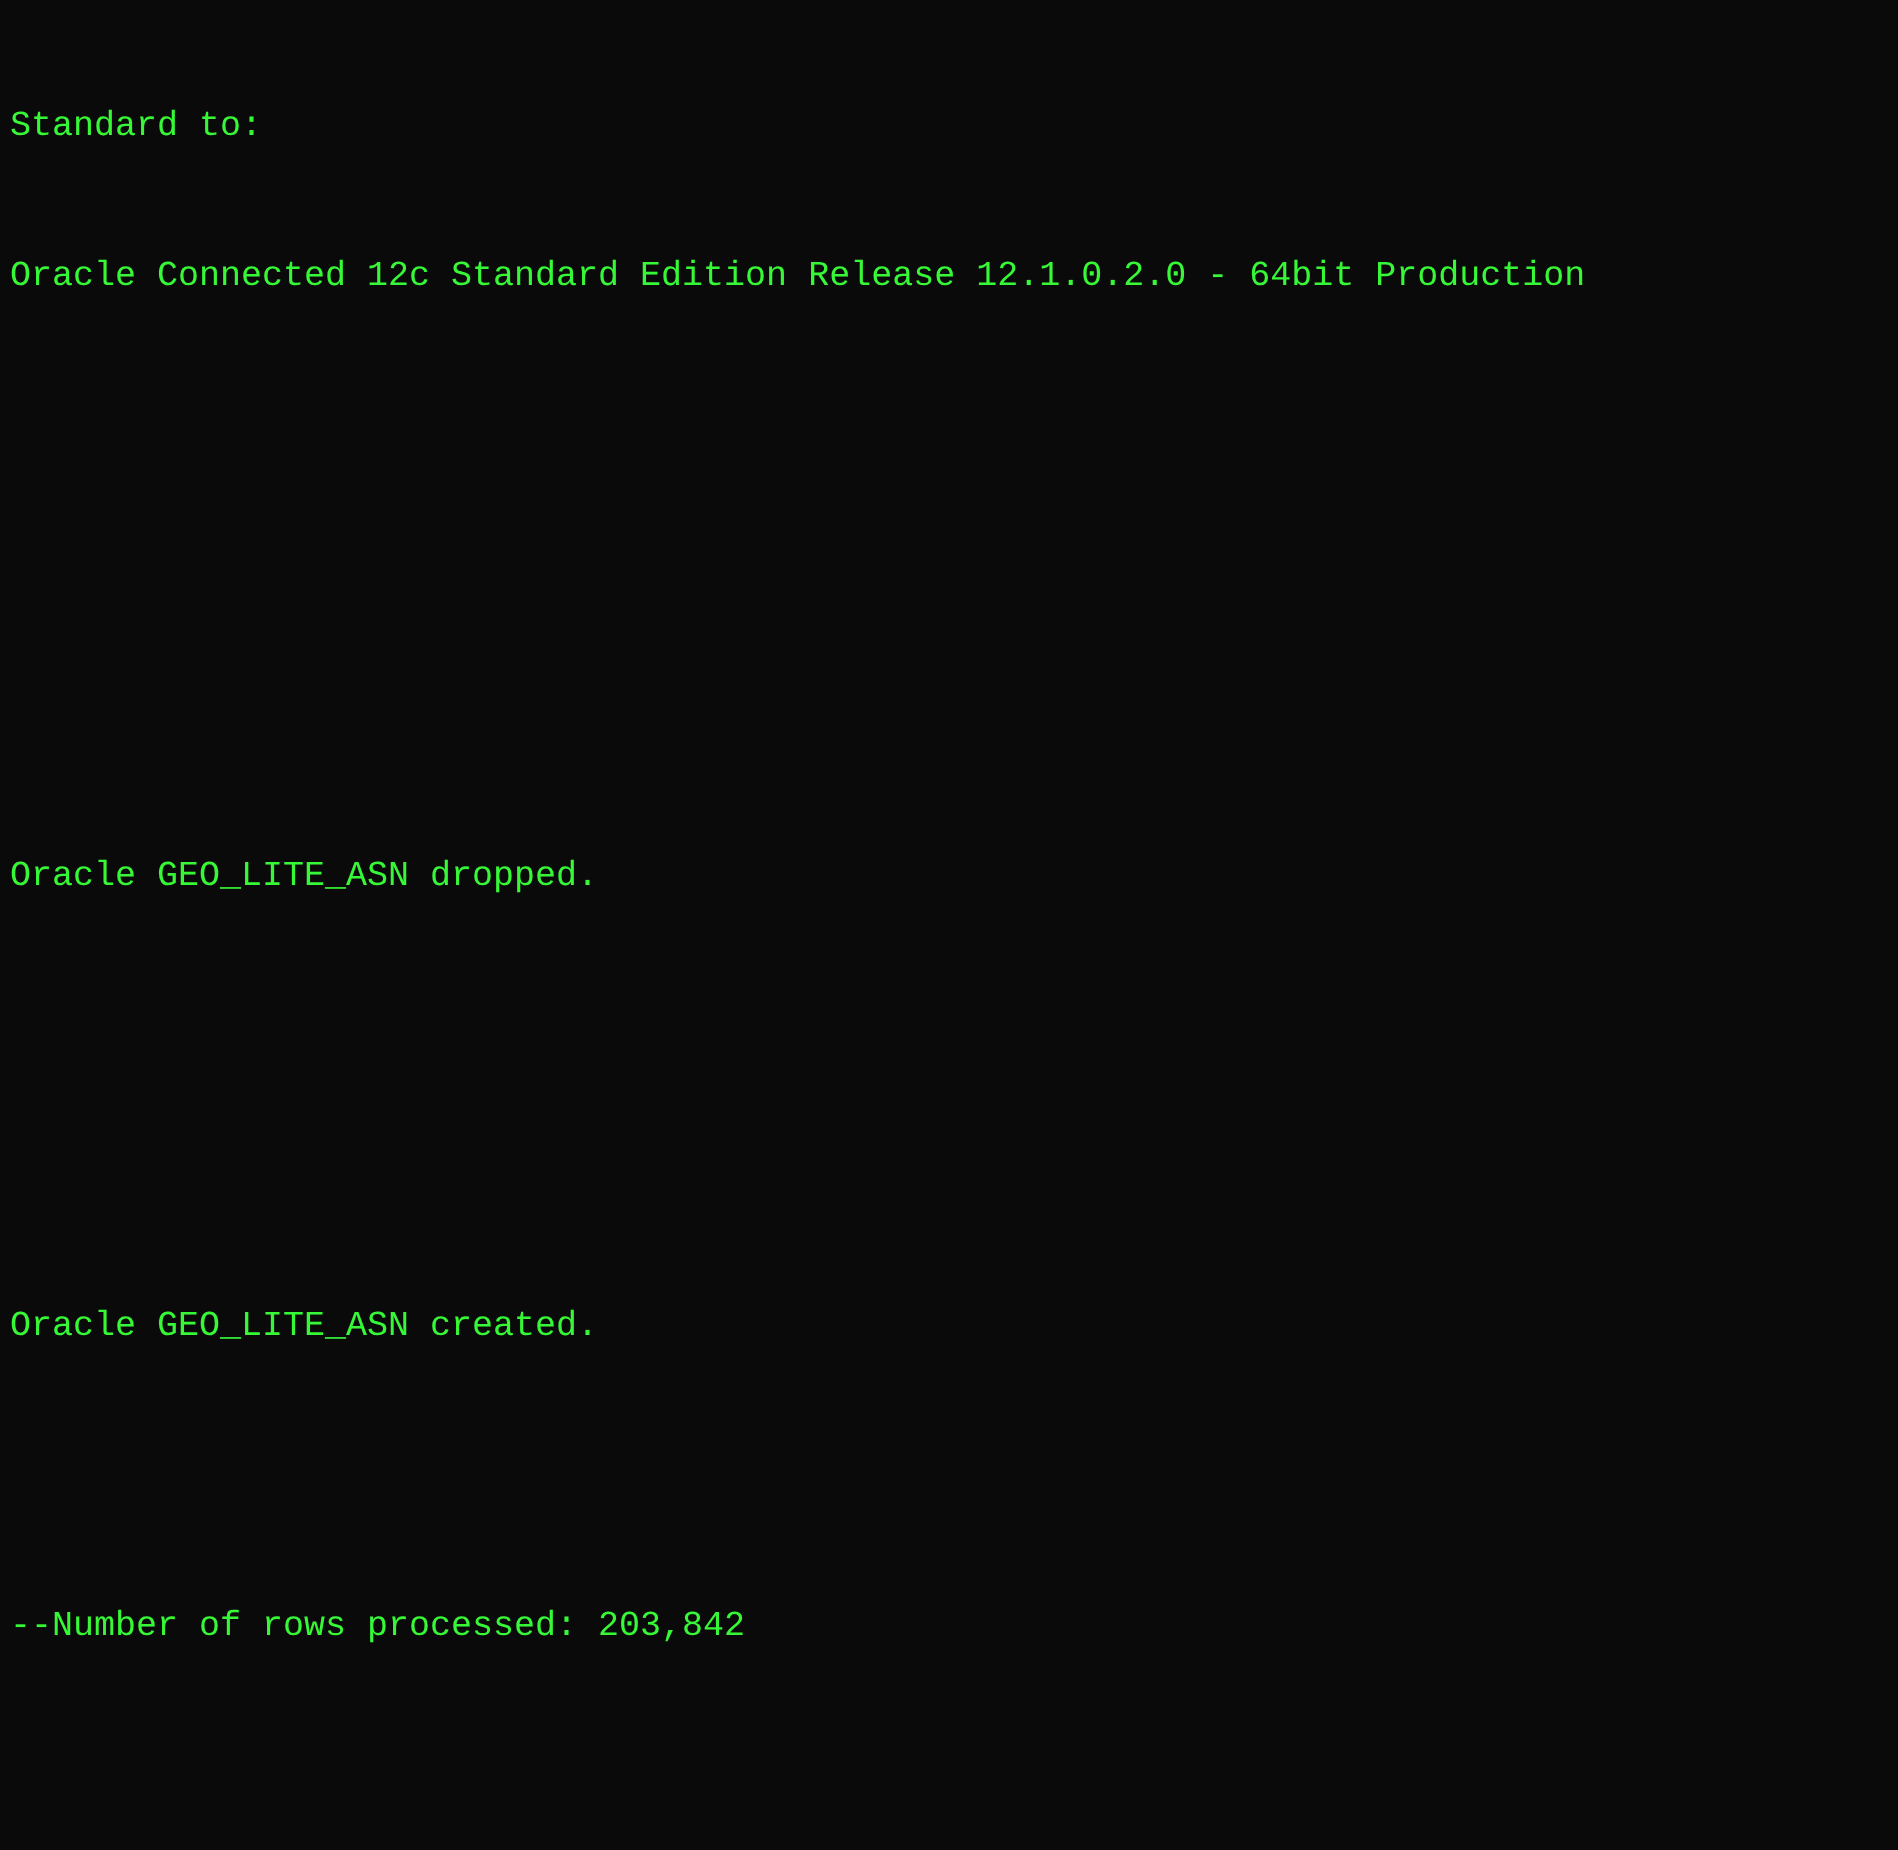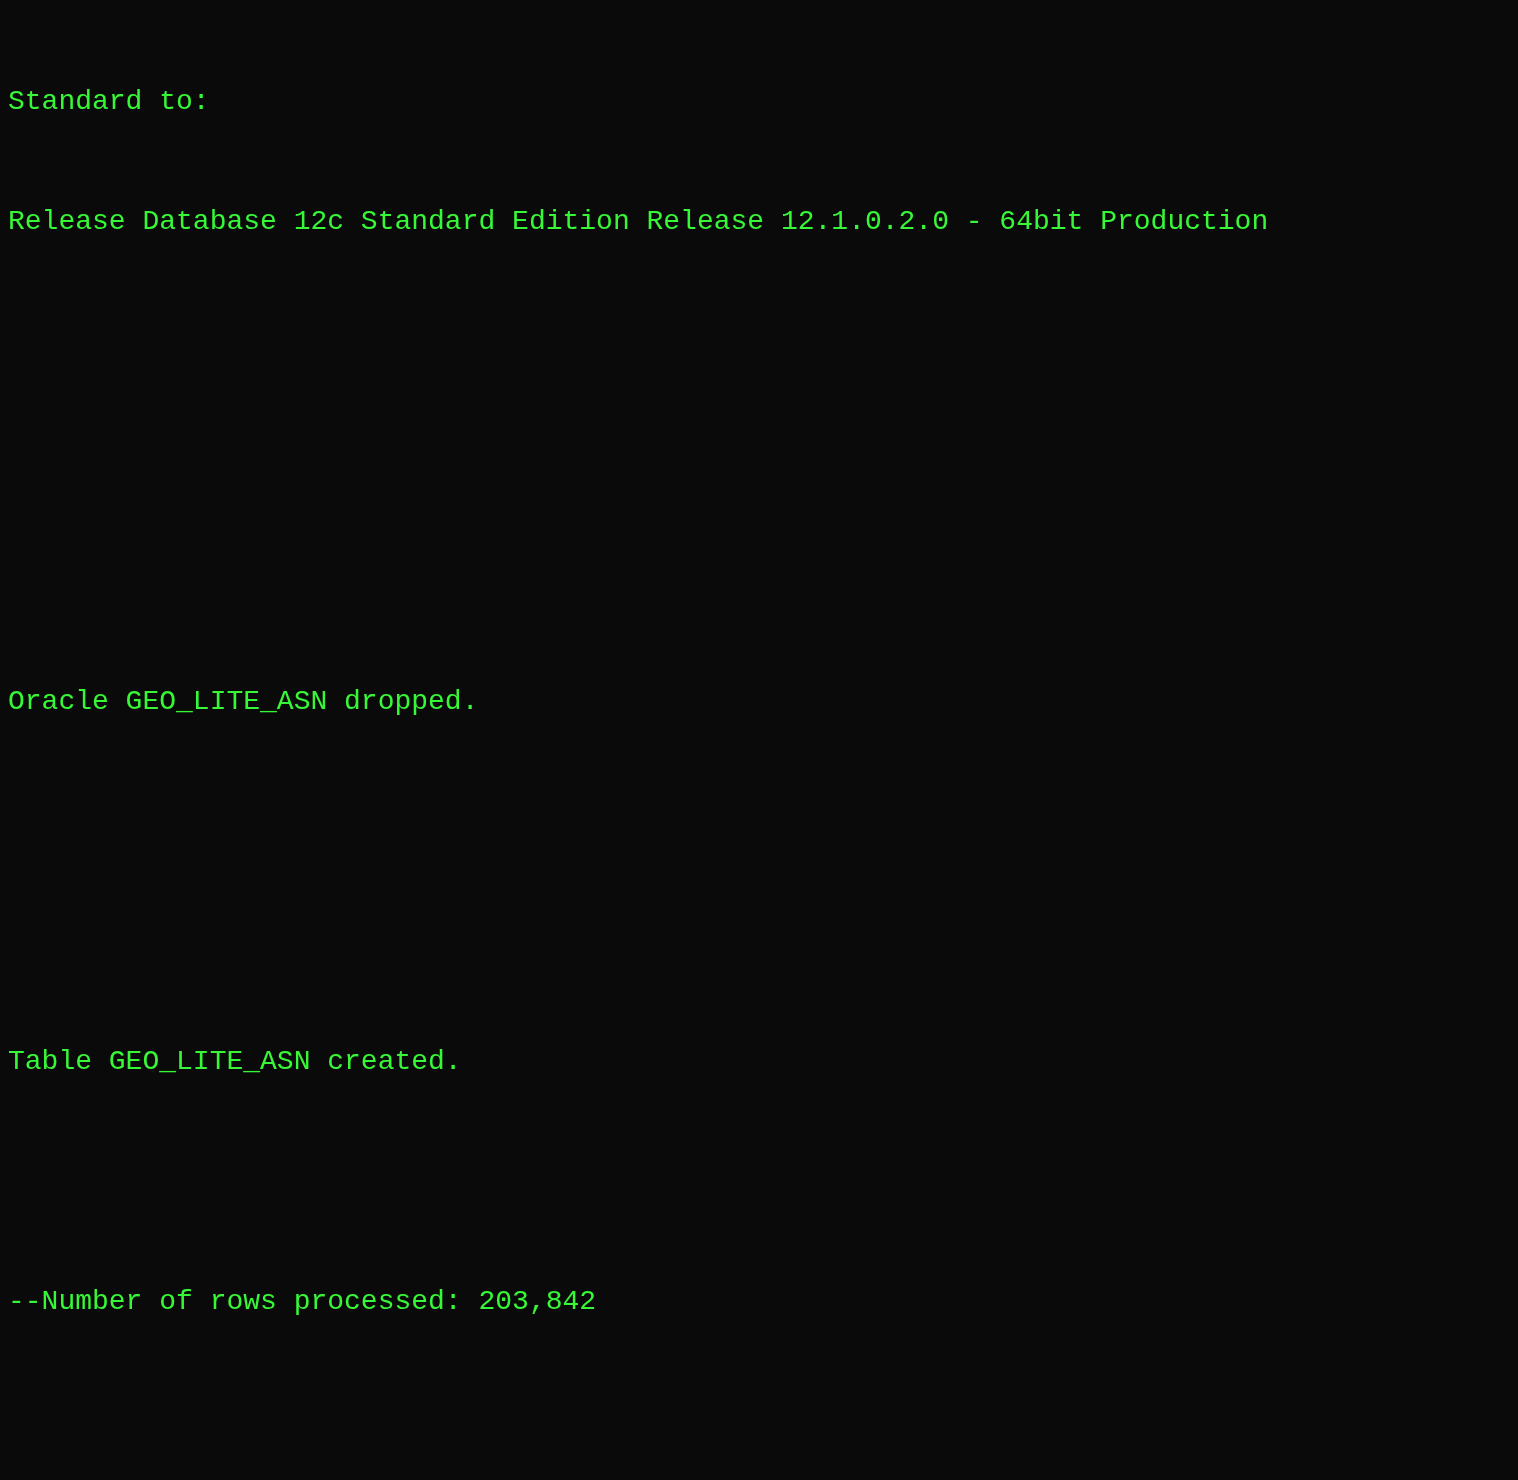--- a/index.html
+++ b/index.html
@@ -20,28 +20,28 @@
   }
   .line {
     min-height: 40px;
   }
 </style>
 </head>
 <body>
 
 <div class="terminal">
   <div class="line">Standard to:</div>
-  <div class="line">Release Database 12c Standard Edition Release 12.1.0.2.0 - 64bit Production</div>
+  <div class="line">Oracle Connected 12c Standard Edition Release 12.1.0.2.0 - 64bit Production</div>
   <div class="line"></div>
   <div class="line"></div>
   <div class="line"></div>
   <div class="line">Oracle GEO_LITE_ASN dropped.</div>
   <div class="line"></div>
   <div class="line"></div>
-  <div class="line">Table GEO_LITE_ASN created.</div>
+  <div class="line">Oracle GEO_LITE_ASN created.</div>
   <div class="line"></div>
   <div class="line">--Number of rows processed: 203,842</div>
   
   
   
   
   
   
   
   

